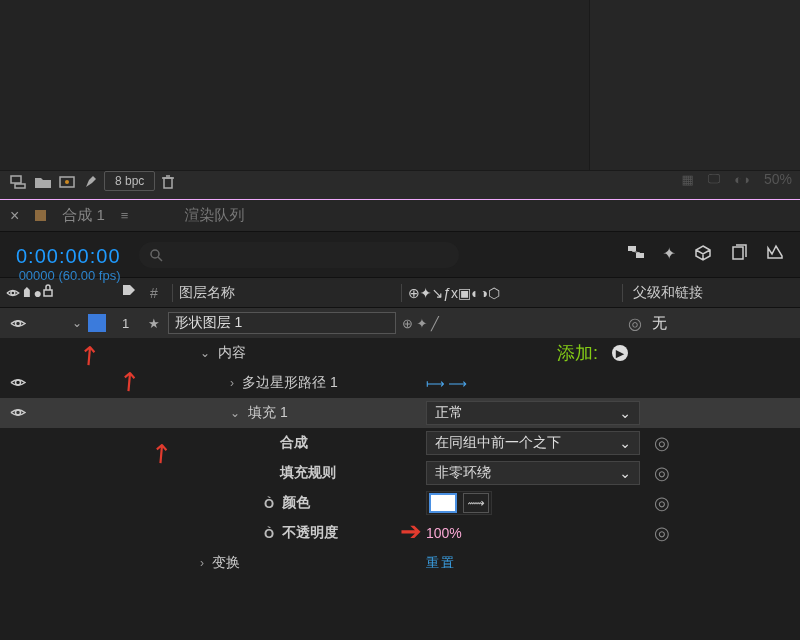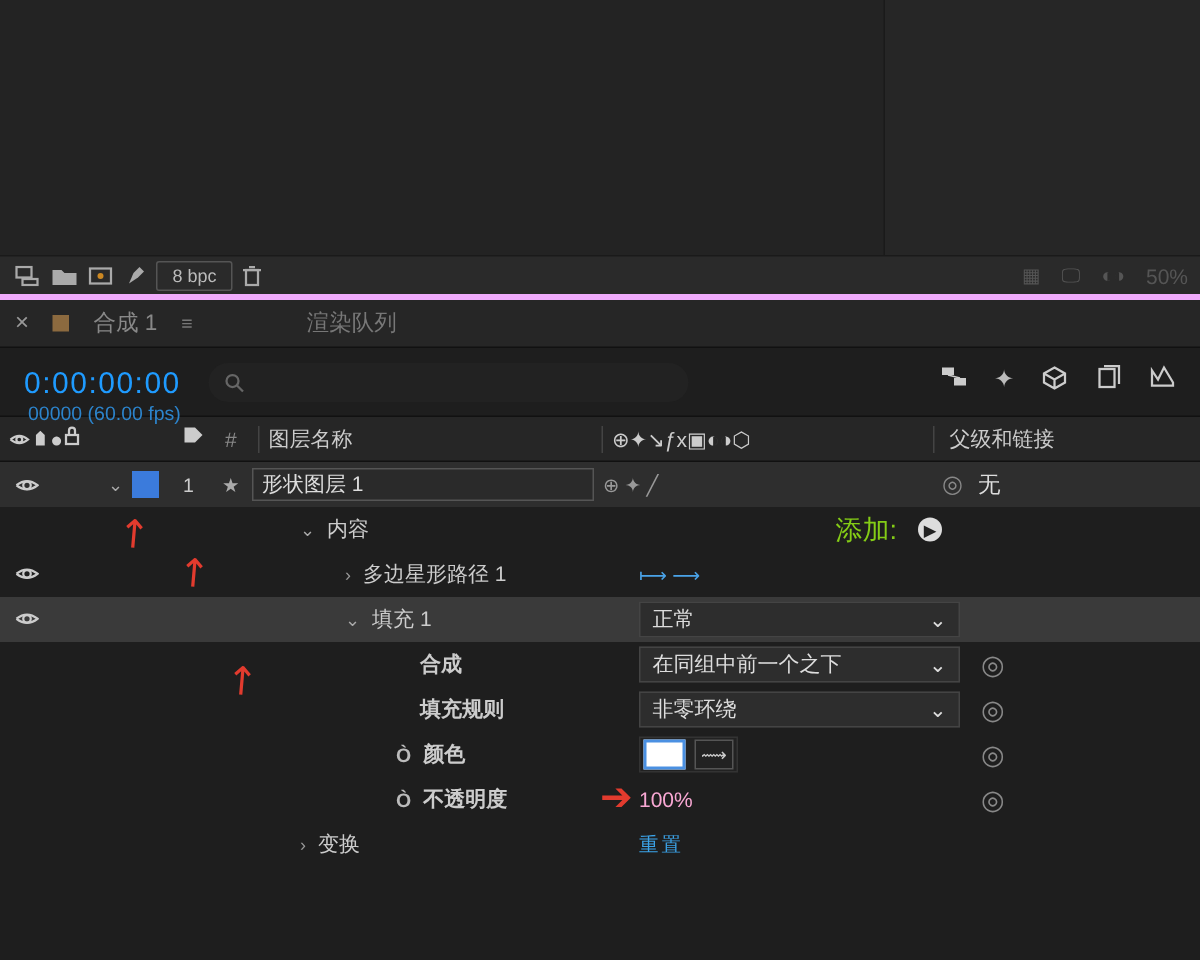--- a/index.html
+++ b/index.html
@@ -16,25 +16,25 @@
       background: #232323;
       display: flex;
     }
     .viewer-main { flex: 1; border-right: 1px solid #1a1a1a; }
     .viewer-side { width: 210px; background: #262626; }
 
     .footer-bar {
       height: 30px;
       background: #2a2a2a;
       display: flex;
-      align-items: center;
+      align-items: flex-start;
       padding: 0 8px;
       gap: 2px;
       border-top: 1px solid #1a1a1a;
-      border-bottom: 4px solid #f0abfc;
+      border-bottom: 1px solid #f0abfc;
     }
     .footer-bar .icon { width: 22px; height: 22px; display: flex; align-items: center; justify-content: center; color: #aaa; }
     .bpc-chip { border: 1px solid #555; padding: 2px 10px; border-radius: 2px; font-size: 12px; color: #bbb; }
     .footer-right { margin-left: auto; display: flex; align-items: center; gap: 14px; color: #555; }
     .footer-right .zoom { font-size: 14px; }
 
     .tabs {
       height: 32px;
       background: #262626;
       display: flex;
@@ -192,21 +192,21 @@
     <span>◐◑</span>
     <span class="zoom">50%</span>
   </div>
 </div>
 
 <div class="tabs">
   <span class="close">×</span>
   <span class="tab-sq"></span>
   <span class="tab-label active">合成 1</span>
   <span class="ham">≡</span>
-  <span class="tab-label" style="margin-left:60px">渲染队列</span>
+  <span class="tab-label" style="margin-left:40px">渲染队列</span>
 </div>
 
 <div class="timecode-row">
   <div class="timecode-block">
     <span class="timecode">0:00:00:00</span>
     <span class="fps">00000 (60.00 fps)</span>
   </div>
   <div class="search-field">
     <svg width="14" height="14" viewBox="0 0 14 14" fill="none" stroke="#666" stroke-width="1.5">
         <circle cx="6" cy="6" r="4"></circle>

